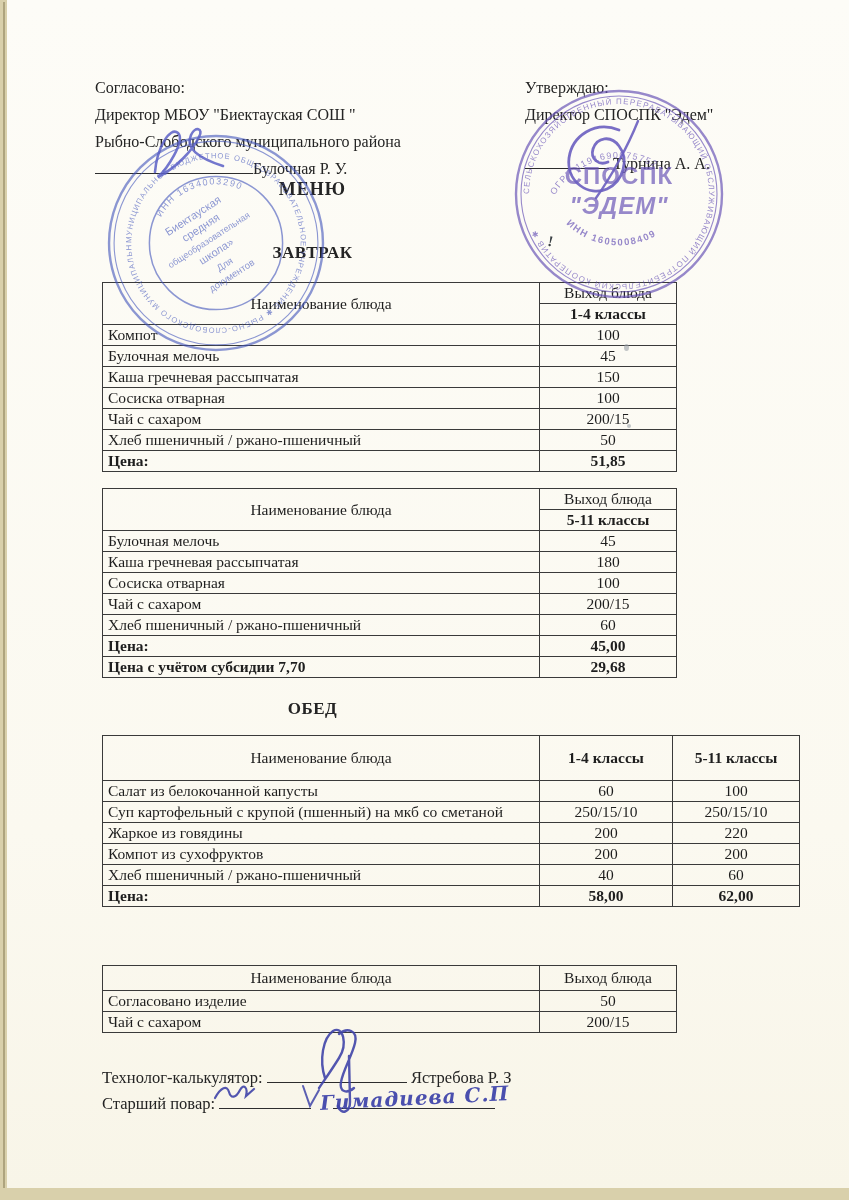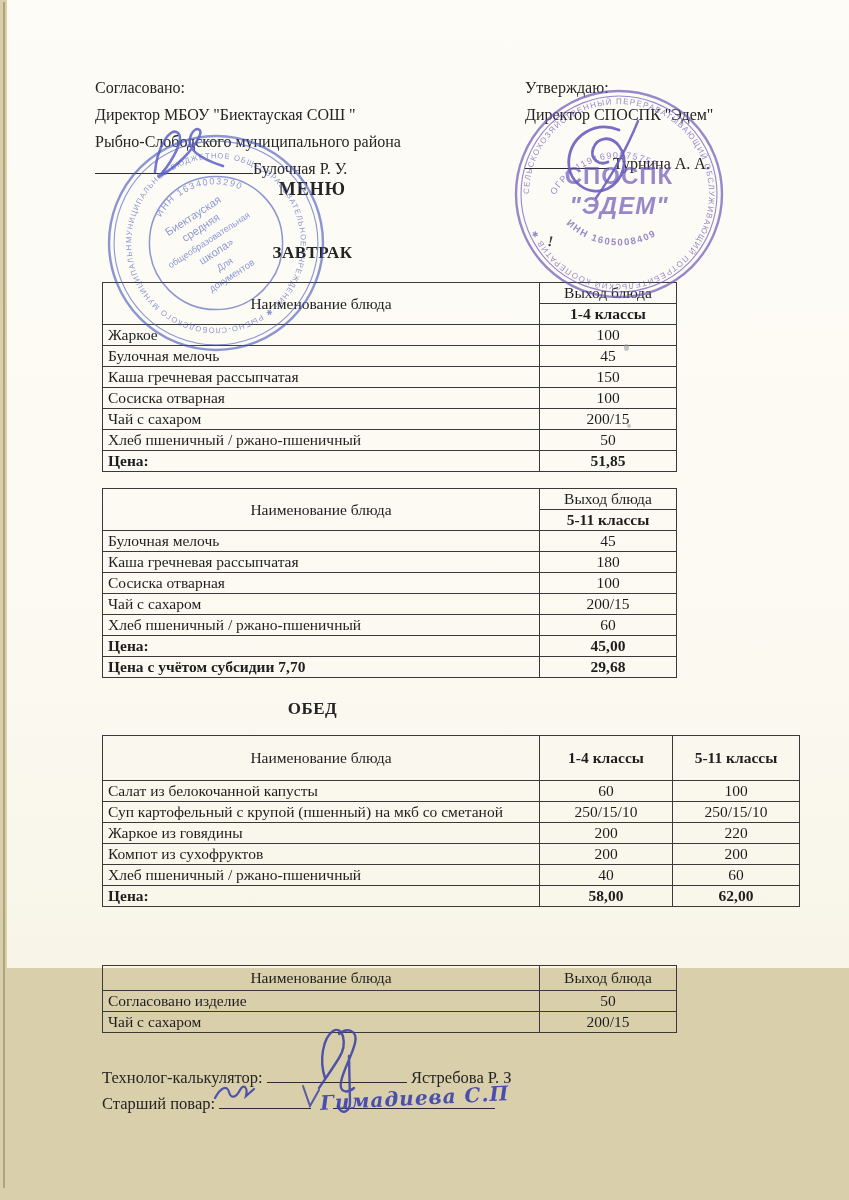--- a/index.html
+++ b/index.html
@@ -1,16 +1,16 @@
 <!DOCTYPE html>
 <html><head>
 <meta charset="utf-8">
 <style>
   html,body{margin:0;padding:0;width:849px;height:1200px;overflow:hidden;background:#d9d0ab;}
-  .page{position:absolute;left:7px;top:0;width:842px;height:968px;
+  .page{position:absolute;left:7px;top:0;width:842px;height:1188px;
         background:linear-gradient(180deg,#fdfcf7 0%,#fbf9f0 70%,#f8f5e8 100%);}
   .edge-line{position:absolute;left:3px;top:2px;width:2px;height:1186px;background:#8a7f5a;opacity:.55;}
   .abs{position:absolute;}
   .serif{font-family:"Liberation Serif",serif;color:#242424;}
   .sans{font-family:"Liberation Sans",sans-serif;color:#343434;}
   .b{font-weight:bold;}
   .hdr-left{left:88px;top:74px;font-size:16px;line-height:27px;}
   .hdr-right{left:518px;top:74px;font-size:16px;line-height:27px;}
   .uline{display:inline-block;border-bottom:1.4px solid #2d2d2d;height:14px;vertical-align:baseline;}
   .title-menu{left:88px;top:179px;width:435px;text-align:center;font-size:18px;letter-spacing:1px;}
@@ -61,21 +61,21 @@
       </colgroup>
     <tbody>
         <tr>
       <td class="hname" rowspan="2">Наименование блюда</td>
       <td class="hout">Выход блюда</td>
     </tr>
     <tr>
       <td class="hclass">1-4 классы</td>
     </tr>
     <tr>
-          <td>Жаркое</td>
+          <td>Компот</td>
           <td class="v">100</td>
         </tr>
     <tr>
           <td>Булочная мелочь</td>
           <td class="v">45</td>
         </tr>
     <tr>
           <td>Каша гречневая рассыпчатая</td>
           <td class="v">150</td>
         </tr>

